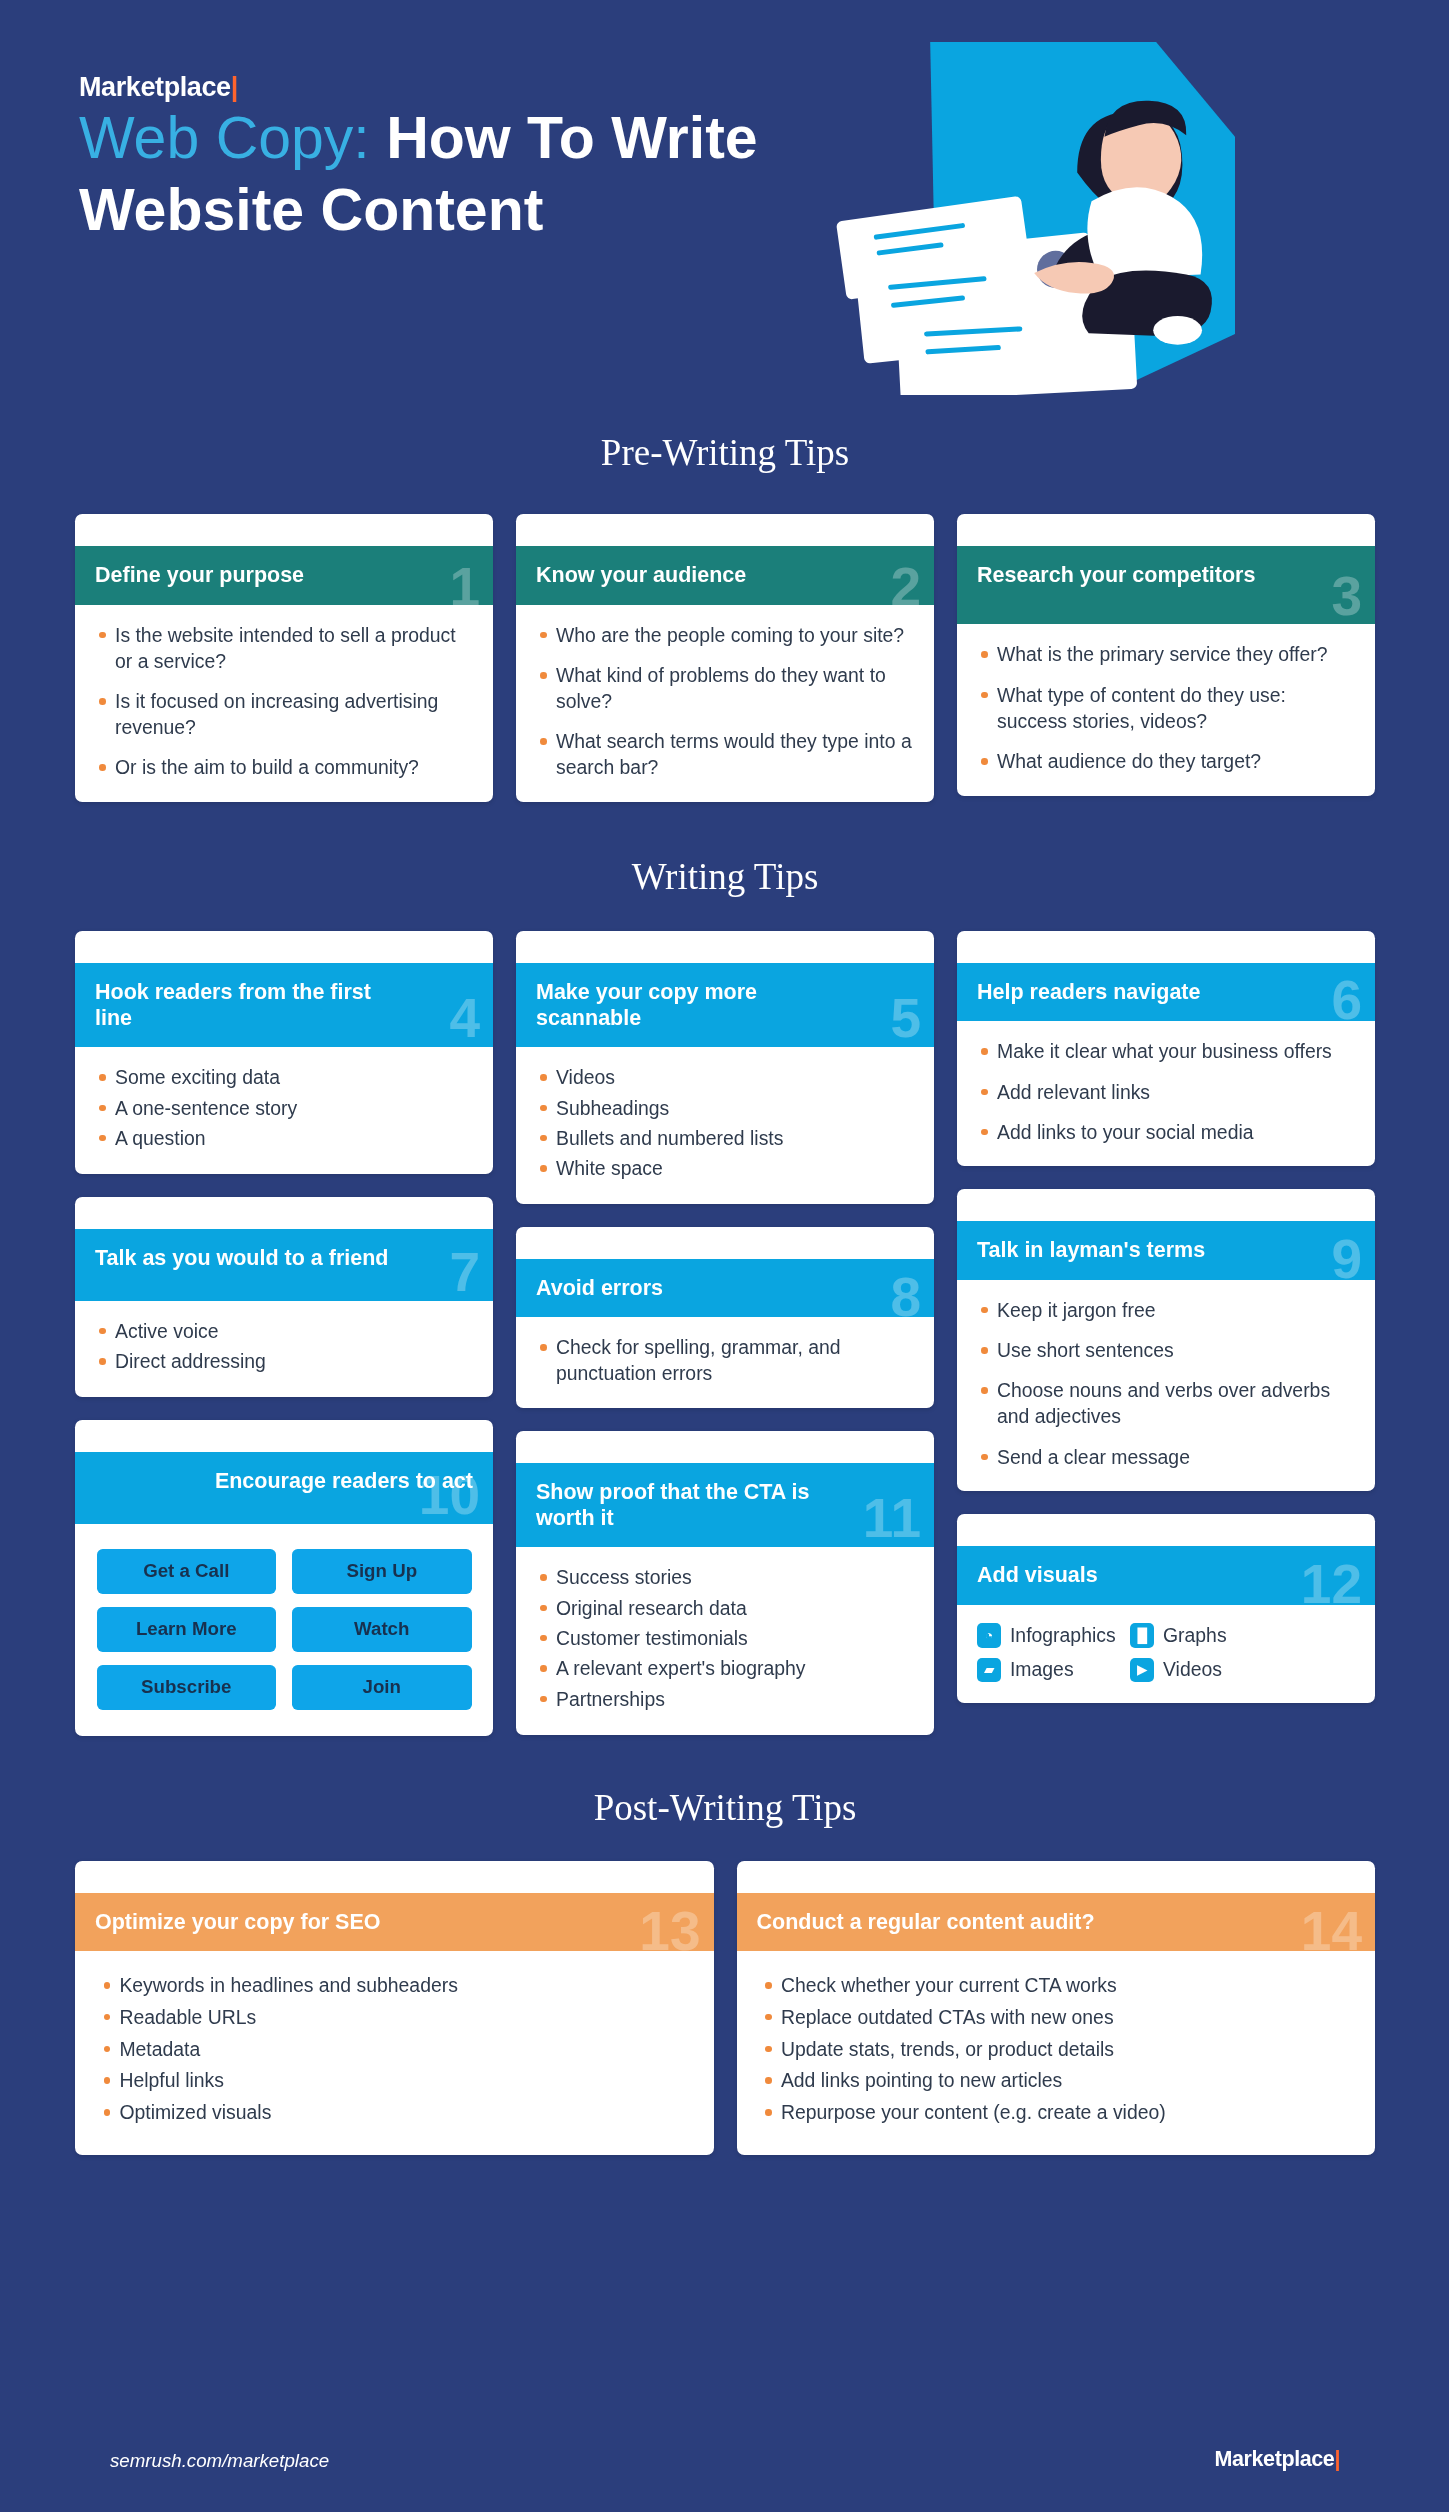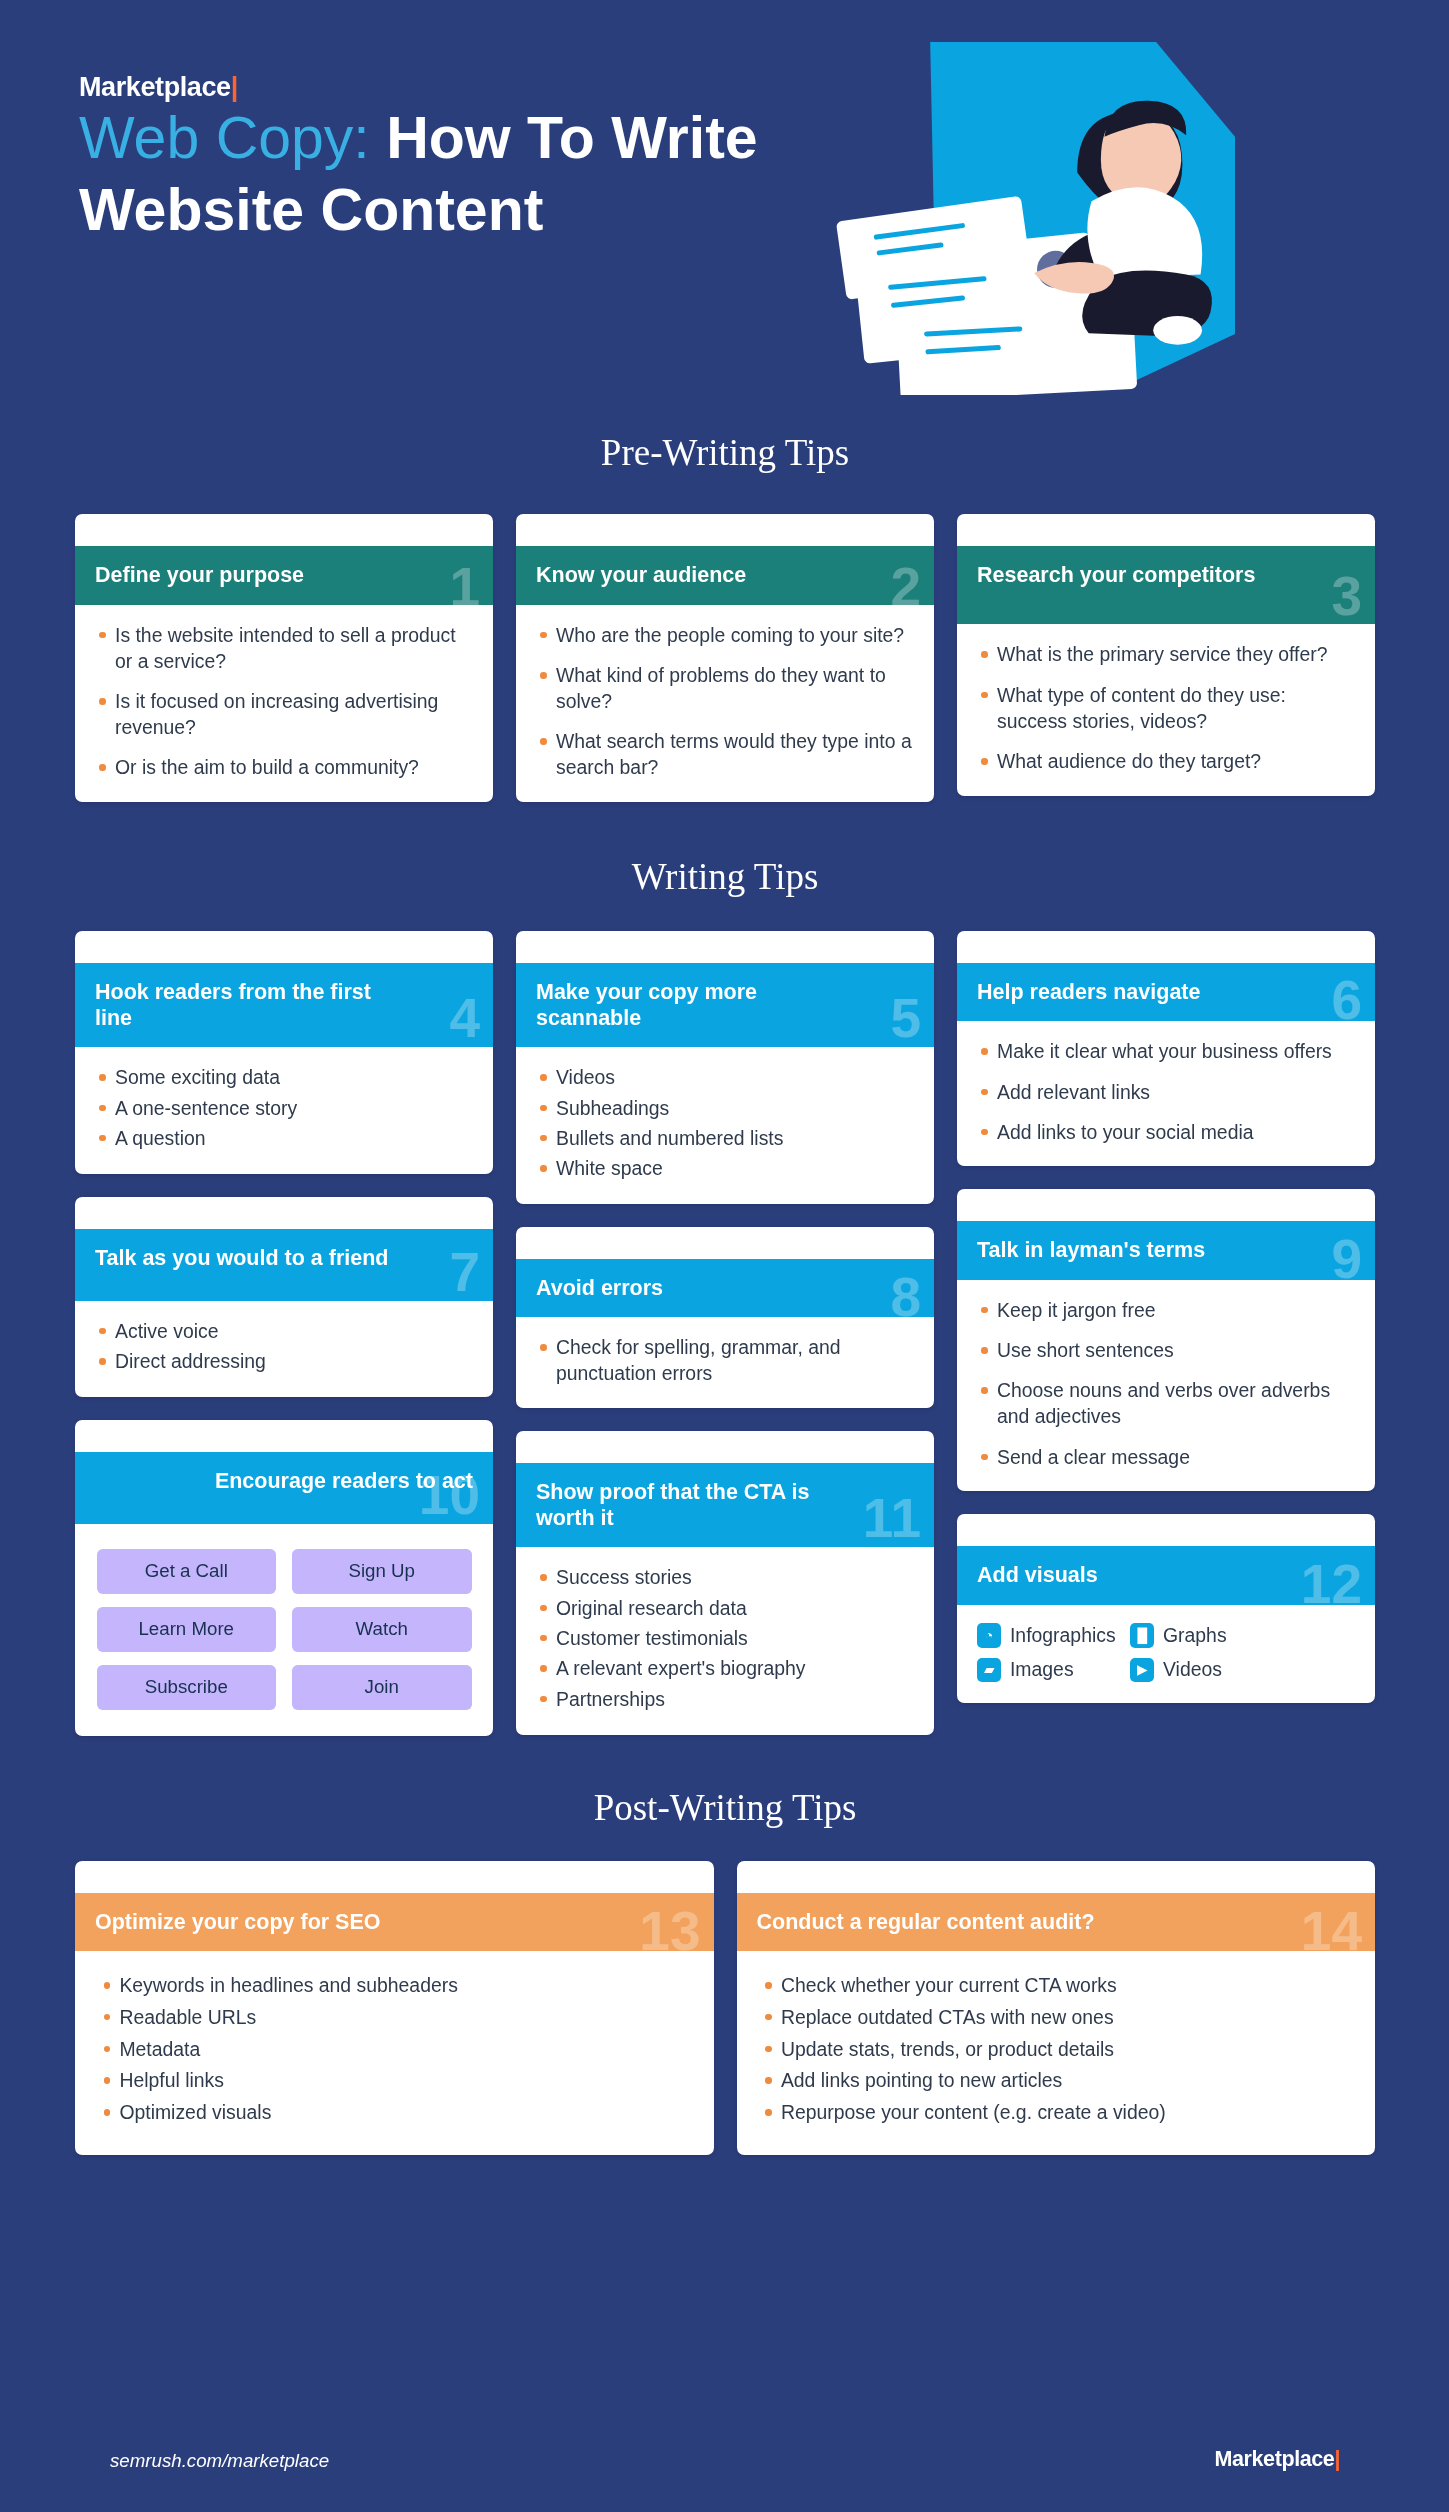--- a/index.html
+++ b/index.html
@@ -127,24 +127,24 @@
   ul.tips.tight2 li { margin-bottom: 5.7px; }
 
   
   .cta-wrap {
     display: grid;
     grid-template-columns: 1fr 1fr;
     gap: 13px 16px;
     padding: 24.4px 21.5px 26px 21.5px;
   }
   .cta-btn {
-    background: #c4b5fd;
+    background: #0ea5e9;
     color: #18314f;
     font-size: 18.7px;
-    font-weight: normal;
+    font-weight: bold;
     border-radius: 5.7px;
     text-align: center;
     padding: 11.5px 4.3px;
     cursor: pointer;
   }
 
   
   .visuals {
     padding: 18.7px 20px 21.5px 20px;
     display: grid;

